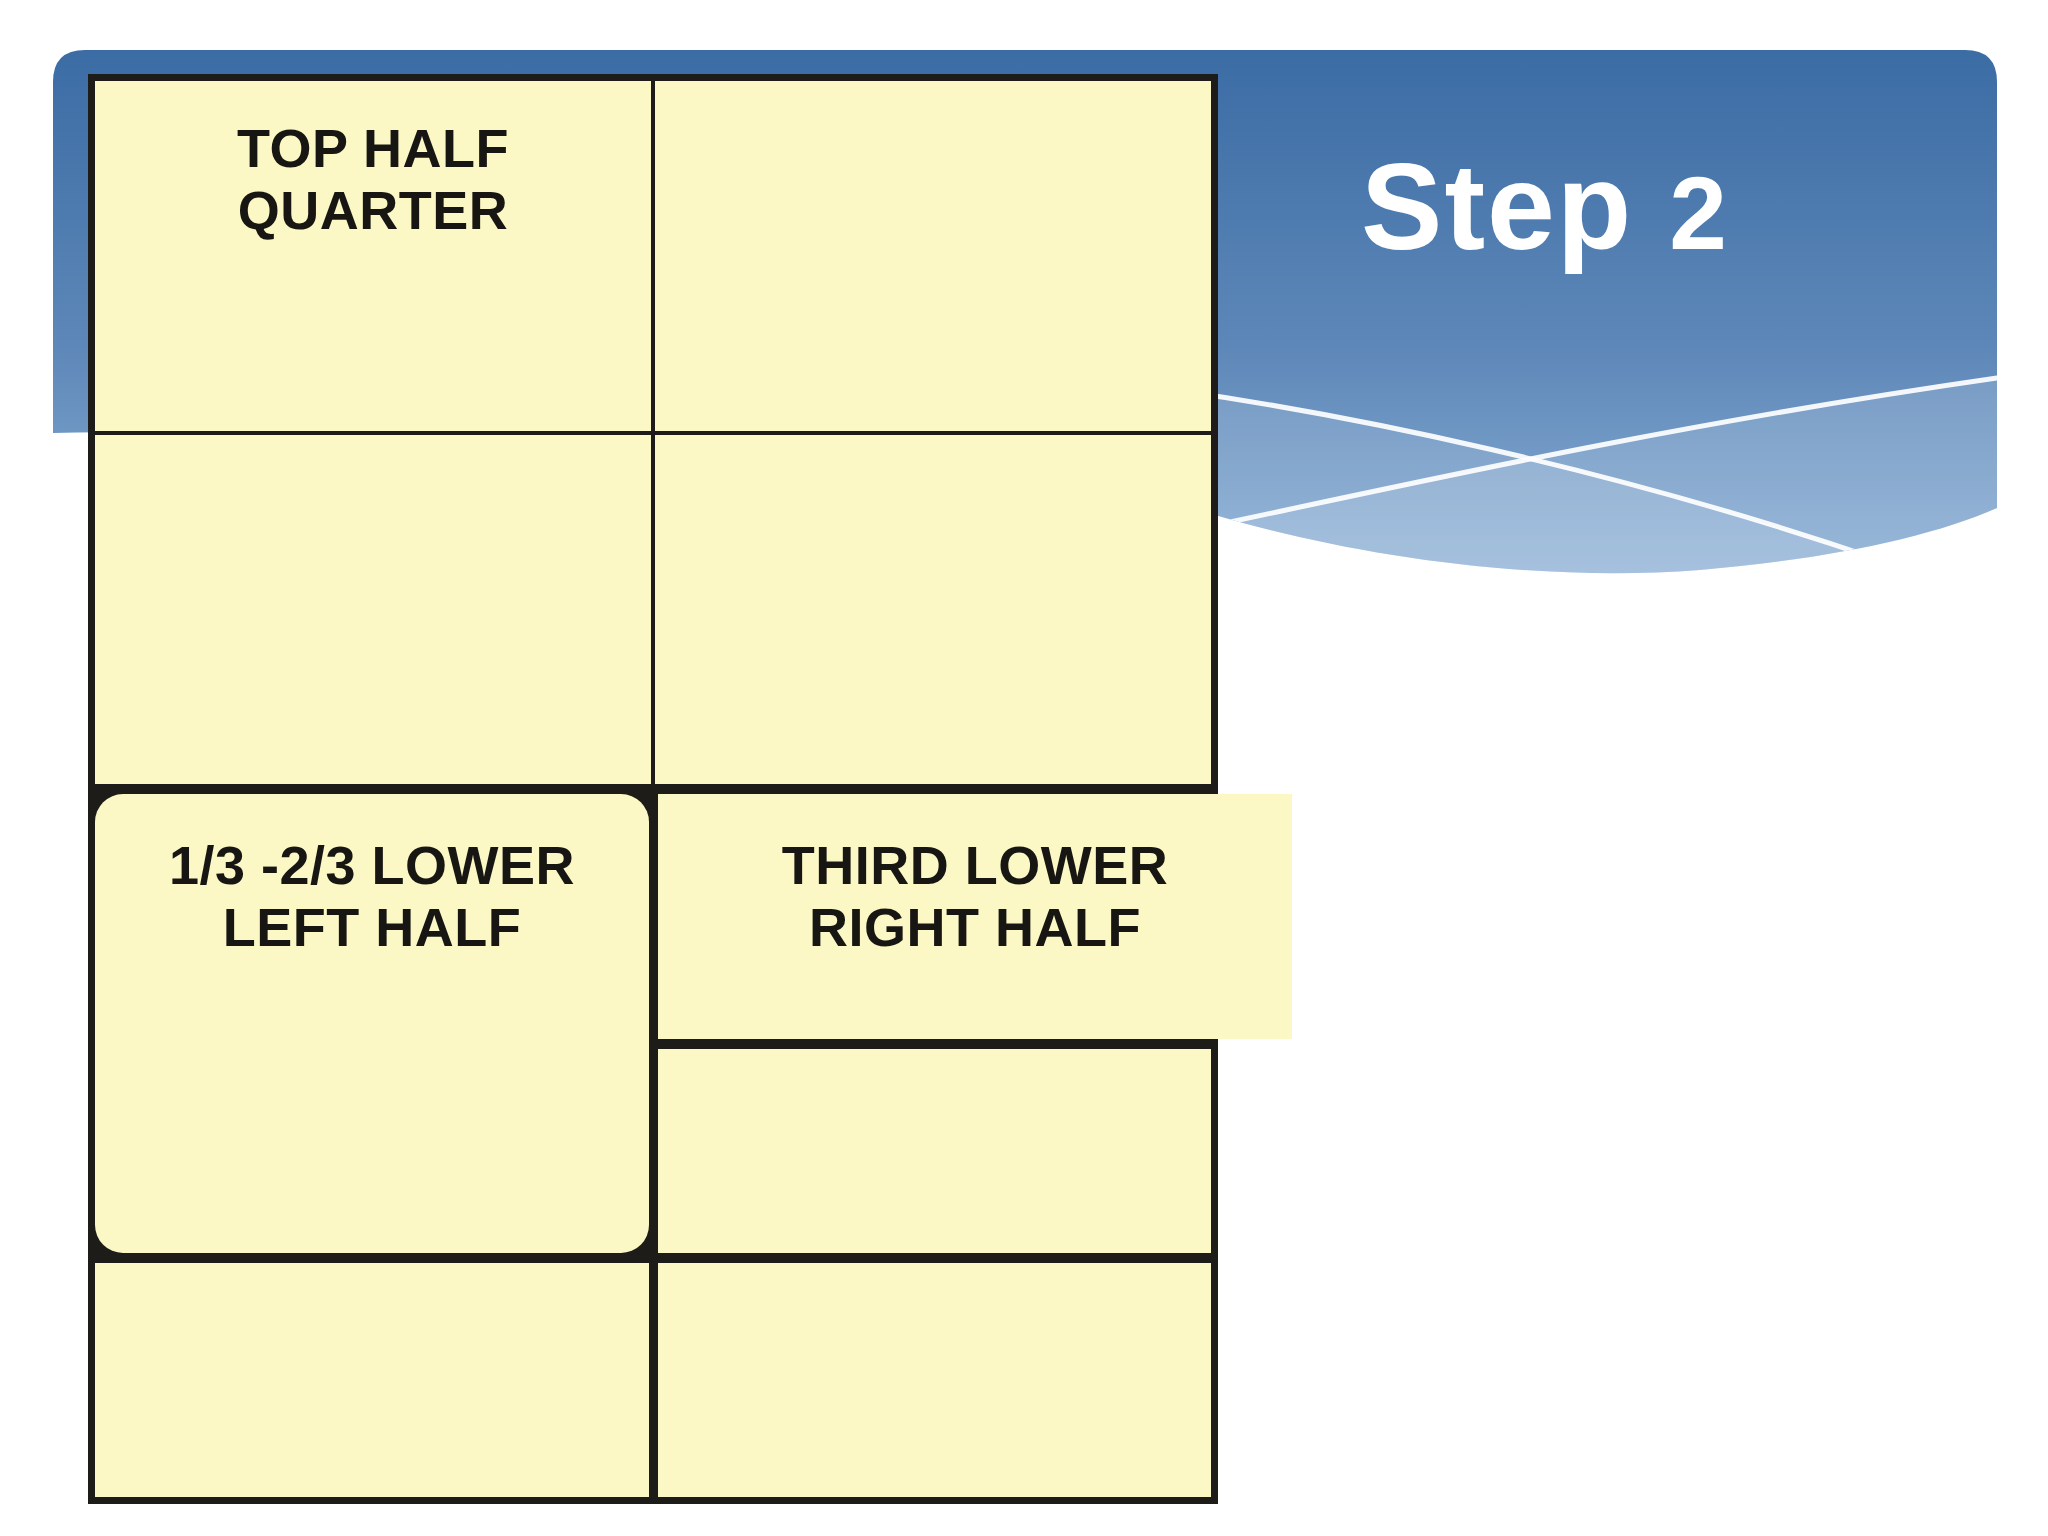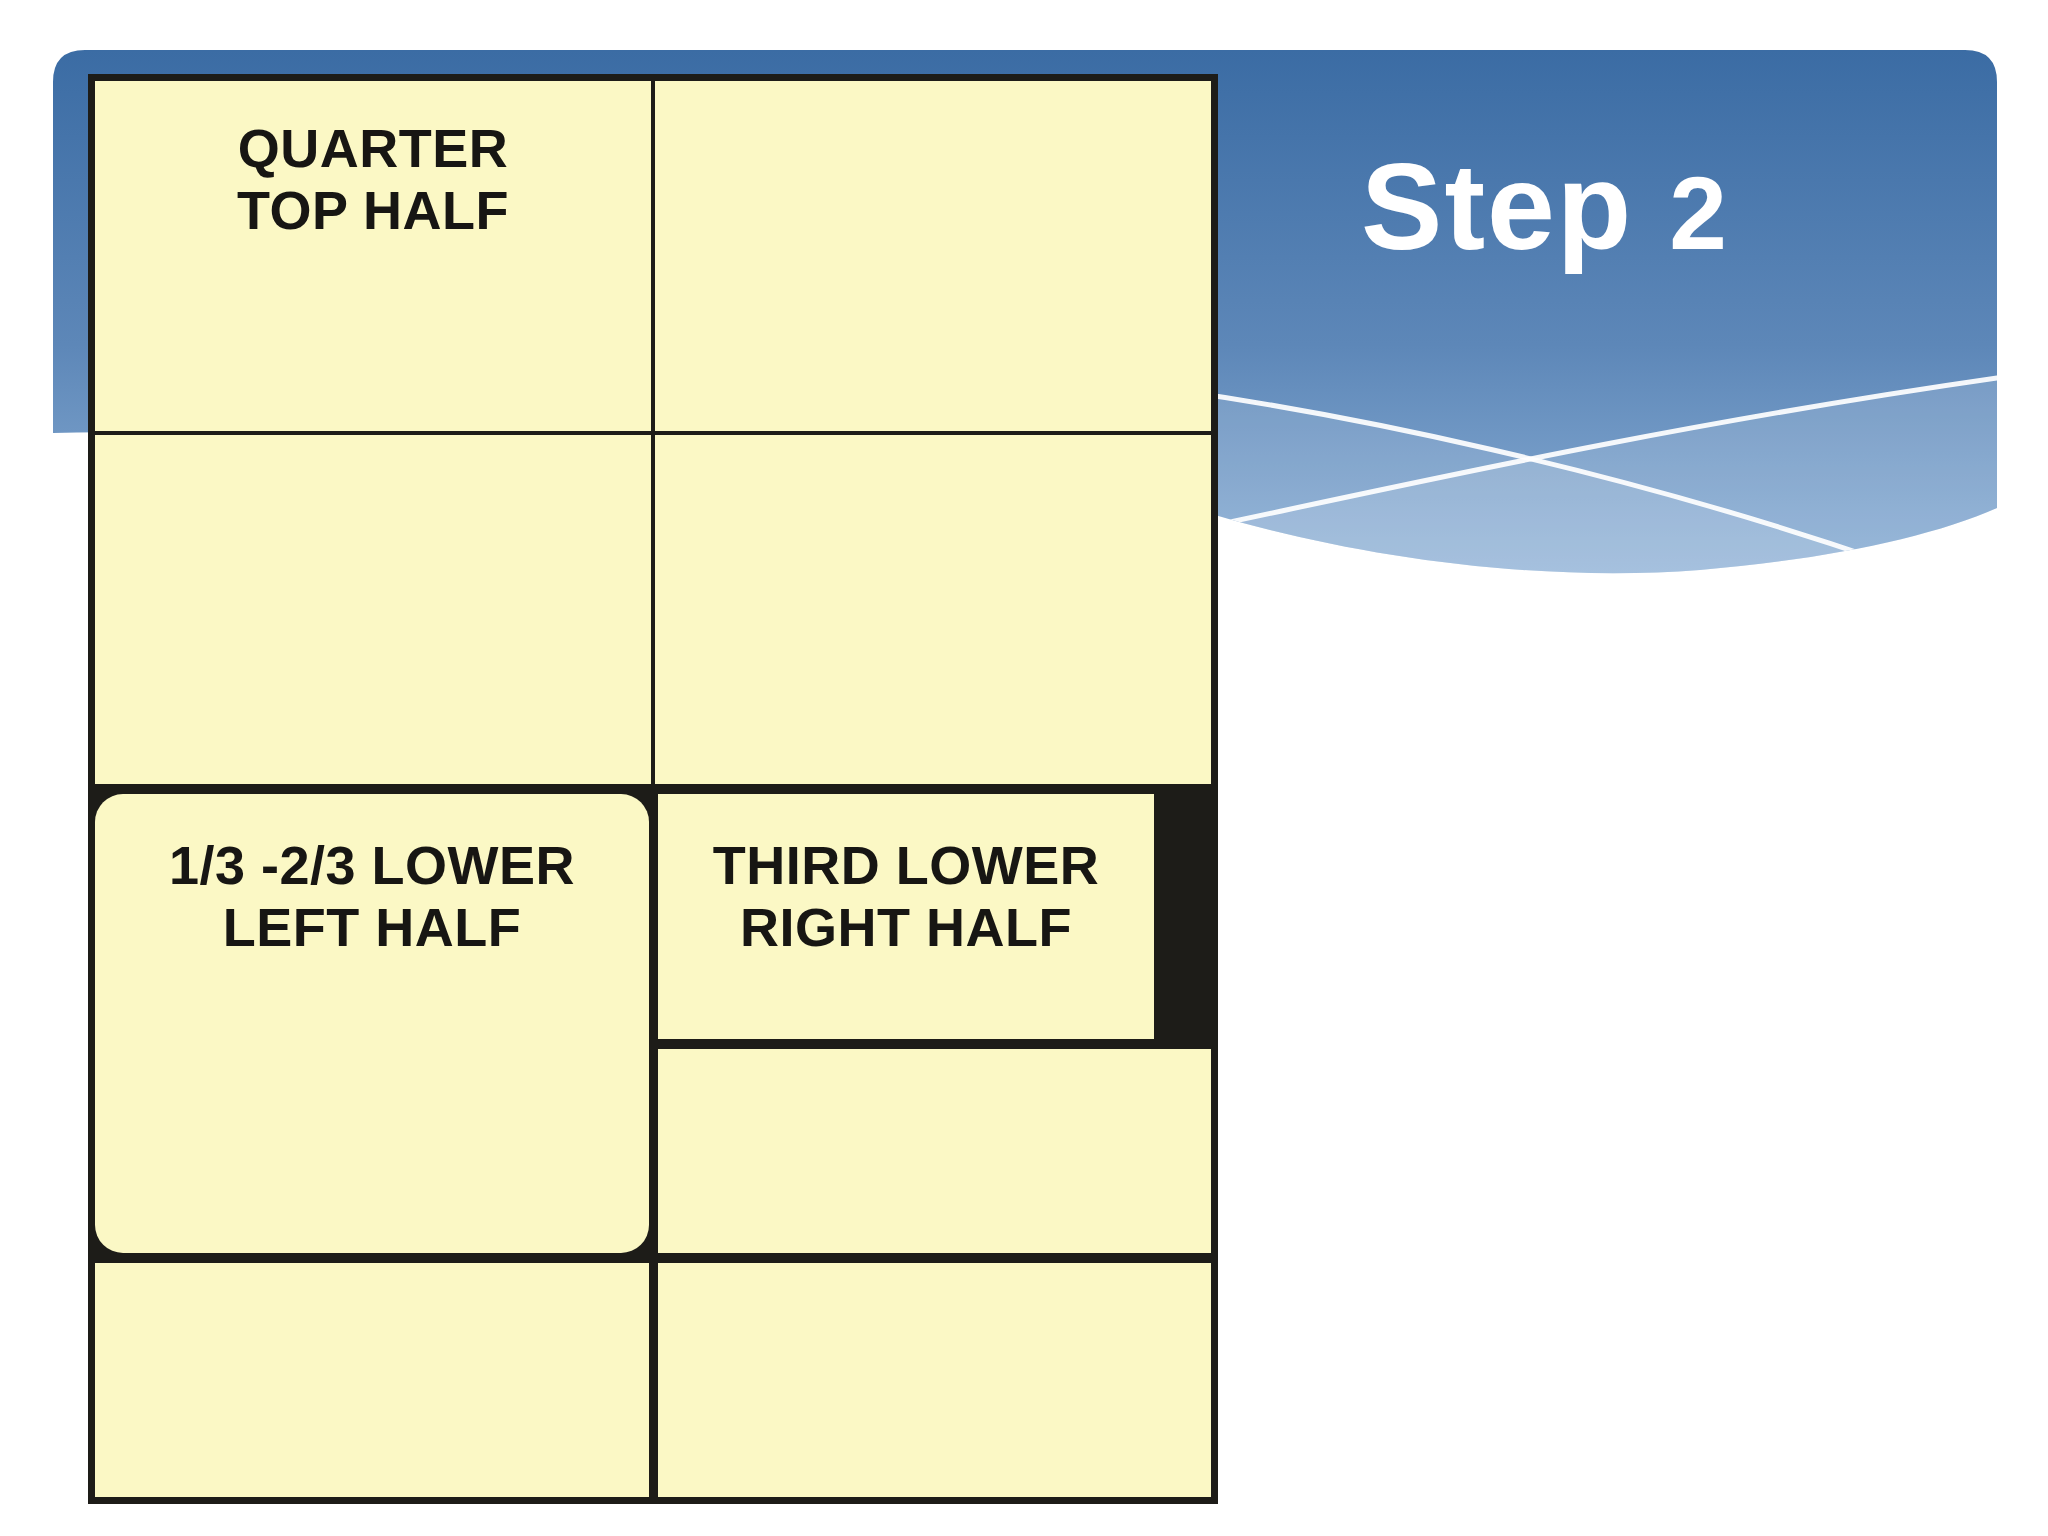--- a/index.html
+++ b/index.html
@@ -24,21 +24,21 @@
     position:absolute;left:88px;top:74px;width:1130px;height:1430px;
     background:var(--line-black,#1d1c18);
   }
   .cell{position:absolute;background:var(--cell-yellow,#fbf8c5);}
   .cell-l1{left:7px;  top:7px;    width:556px;height:350px;}
   .cell-l2{left:7px;  top:361px;  width:556px;height:349px;}
   .cell-r1{left:567px;top:7px;    width:556px;height:350px;}
   .cell-r2{left:567px;top:361px;  width:556px;height:349px;}
   .cell-l3{left:7px;  top:720px;  width:554px;height:459px;border-radius:28px;}
   .cell-l4{left:7px;  top:1189px; width:554px;height:234px;}
-  .cell-r3{left:570px;top:720px;  width:496px;height:245px;}
+  .cell-r3{left:570px;top:720px;  width:634px;height:245px;}
   .cell-r4{left:570px;top:975px;  width:553px;height:204px;}
   .cell-r5{left:570px;top:1189px; width:553px;height:234px;}
   .lbl{
     width:100%;text-align:center;font-weight:bold;color:#171613;
     font-size:54px;line-height:62px;letter-spacing:0.5px;
   }
   .cell-l1 .lbl{padding-top:36px;}
   .cell-l3 .lbl,.cell-r3 .lbl{padding-top:40px;}
   .lbl span{display:block;}
 </style>
@@ -76,22 +76,22 @@
   </svg>
 
   <div class="slide-title">
     <span>Step</span>
     <span class="num">2</span>
   </div>
 
   <div class="fold-table">
     <div class="cell cell-l1">
       <div class="lbl">
+        <span>TOP HALF</span>
         <span>QUARTER</span>
-        <span>TOP HALF</span>
       </div>
     </div>
     <div class="cell cell-r1"></div>
     <div class="cell cell-l2"></div>
     <div class="cell cell-r2"></div>
     <div class="cell cell-l3">
       <div class="lbl">
         <span>1/3 -2/3 LOWER</span>
         <span>LEFT HALF</span>
       </div>

